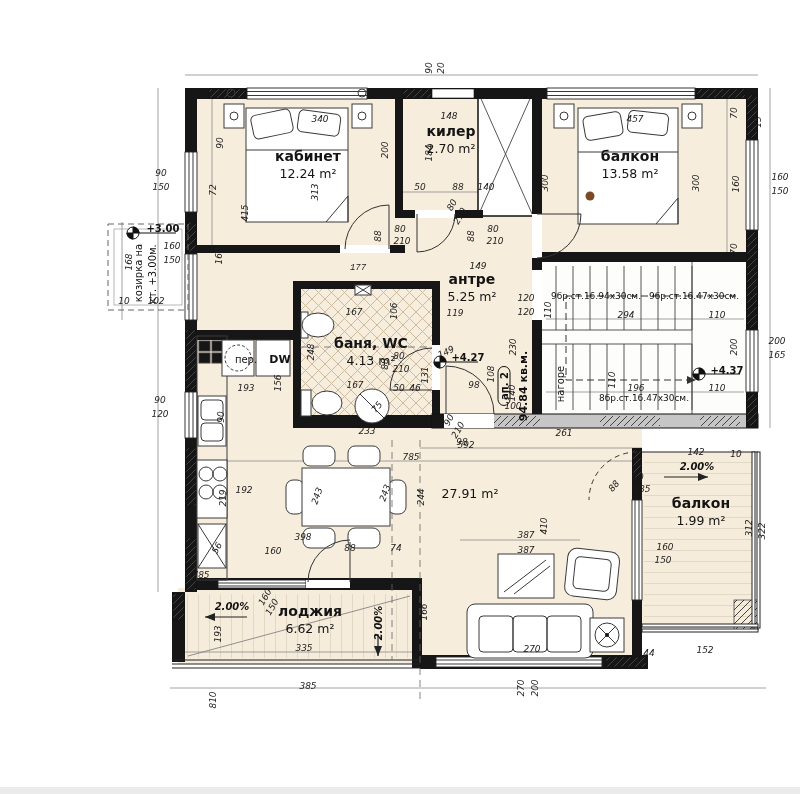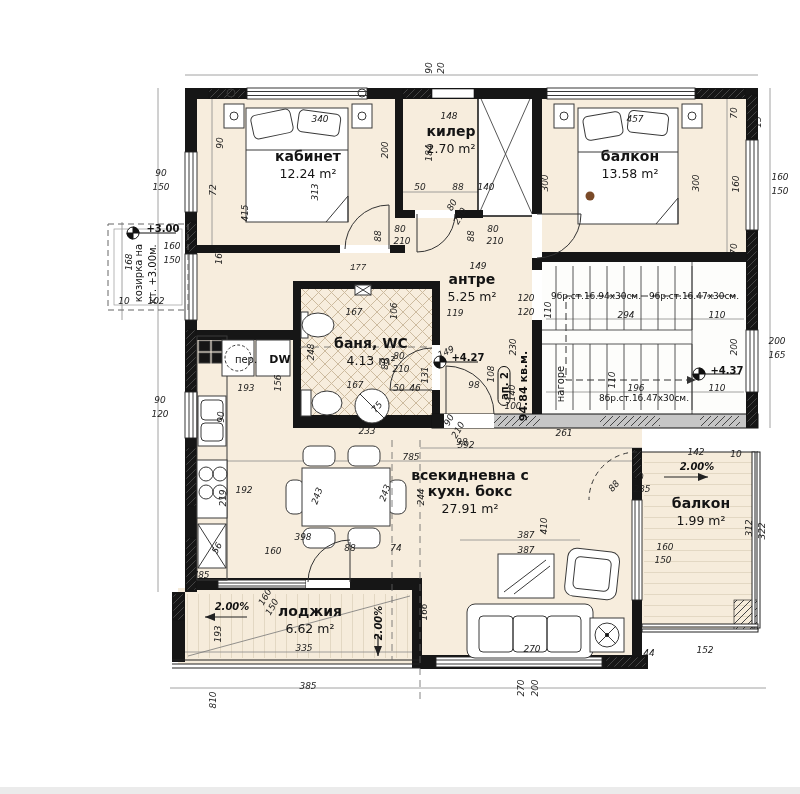--- a/index.html
+++ b/index.html
@@ -544,22 +544,20 @@
       </div>
       <div class="room" style="left: 464px; top: 288px;">
         <div class="rname">антре</div>
         <div class="rarea">5.25 m²</div>
       </div>
       <div class="room" style="left: 363px; top: 352px;">
         <div class="rname">баня, WC</div>
         <div class="rarea">4.13 m²</div>
       </div>
       <div class="room" style="left: 462px; top: 492px;">
-        <div class="rname">всекидневна с
-кухн. бокс</div>
         <div class="rarea">27.91 m²</div>
       </div>
       <div class="room" style="left: 302px; top: 620px;">
         <div class="rname">лоджия</div>
         <div class="rarea">6.62 m²</div>
       </div>
       <div class="room" style="left: 693px; top: 512px;">
         <div class="rname">балкон</div>
         <div class="rarea">1.99 m²</div>
       </div>

